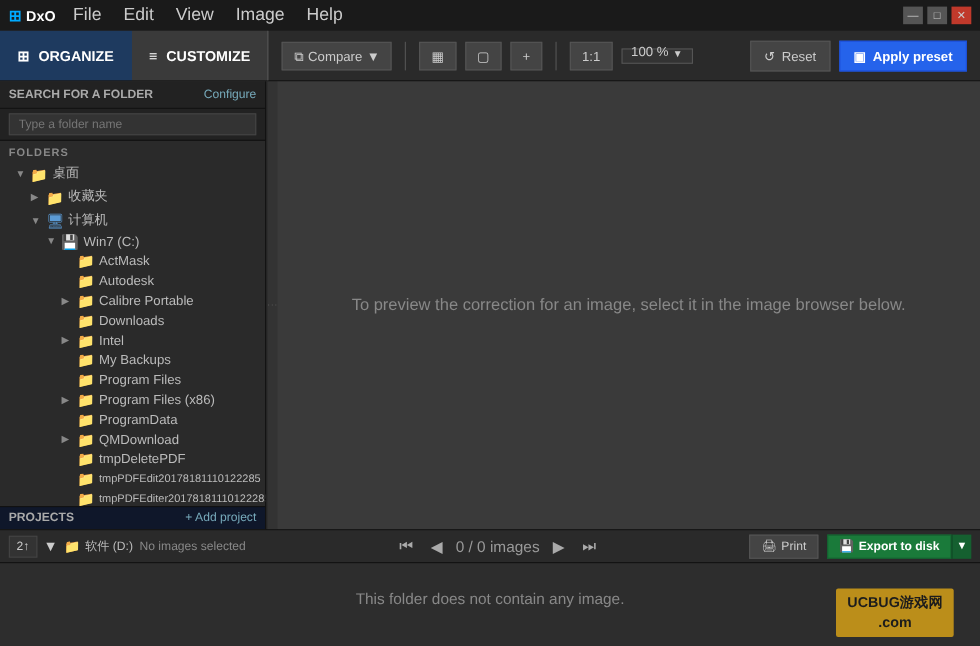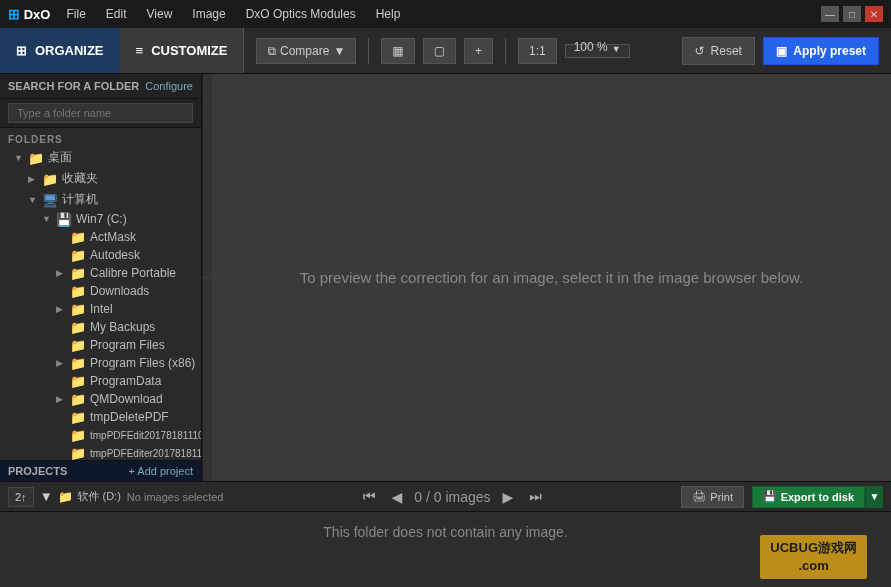--- a/index.html
+++ b/index.html
@@ -11,21 +11,21 @@
       background: #1a1a1a;
       display: flex;
       align-items: center;
       justify-content: space-between;
       padding: 0 8px;
     }
     .title-bar-left { display: flex; align-items: center; gap: 8px; }
     .title-bar-logo { color: #fff; font-weight: bold; font-size: 13px; display: flex; align-items: center; gap: 4px; }
     .title-bar-logo .logo-icon { color: #00aaff; font-size: 14px; }
     .title-bar-menu { display: flex; gap: 4px; }
-    .menu-item { color: #ccc; font-size: 12px; padding: 2px 8px; cursor: pointer; }
+    .menu-item { color: #ccc; font-size: 16px; padding: 2px 8px; cursor: pointer; }
     .title-bar-right { display: flex; gap: 4px; }
     .win-btn { width: 18px; height: 16px; background: #555; border: none; color: #ccc; font-size: 10px; cursor: pointer; display: flex; align-items: center; justify-content: center; }
     .win-btn.close { background: #c0392b; }
 
     
     .toolbar {
       height: 46px;
       background: #2a2a2a;
       display: flex;
       align-items: center;
@@ -110,21 +110,21 @@
     }
 
     
     .main-layout {
       display: flex;
       height: calc(587px - 28px - 46px - 30px - 76px);
     }
 
     
     .sidebar {
-      width: 202px;
+      width: 242px;
       background: #2a2a2a;
       border-right: 1px solid #111;
       display: flex;
       flex-direction: column;
       overflow: hidden;
     }
     .sidebar-search-header {
       background: #222;
       padding: 6px 8px;
       display: flex;
@@ -277,21 +277,21 @@
       font-size: 10px;
     }
 
     
     .bottom-area {
       height: 76px;
       background: #2d2d2d;
       display: flex;
       align-items: flex-start;
       justify-content: center;
-      padding-top: 12px;
+      padding-top: 24px;
       border-top: 1px solid #111;
       position: relative;
     }
     .bottom-message {
       color: #888;
       font-size: 14px;
     }
     .watermark {
       position: absolute;
       right: 24px;
@@ -317,21 +317,20 @@
   <div class="title-bar-left">
     <div class="title-bar-logo">
       <span class="logo-icon">⊞</span>
       <span>DxO</span>
     </div>
     <div class="title-bar-menu">
       <span class="menu-item">File</span>
       <span class="menu-item">Edit</span>
       <span class="menu-item">View</span>
       <span class="menu-item">Image</span>
-      <span class="menu-item">DxO Optics Modules</span>
       <span class="menu-item">Help</span>
     </div>
   </div>
   <div class="title-bar-right">
     <button class="win-btn">—</button>
     <button class="win-btn">□</button>
     <button class="win-btn close">✕</button>
   </div>
 </div>
 

